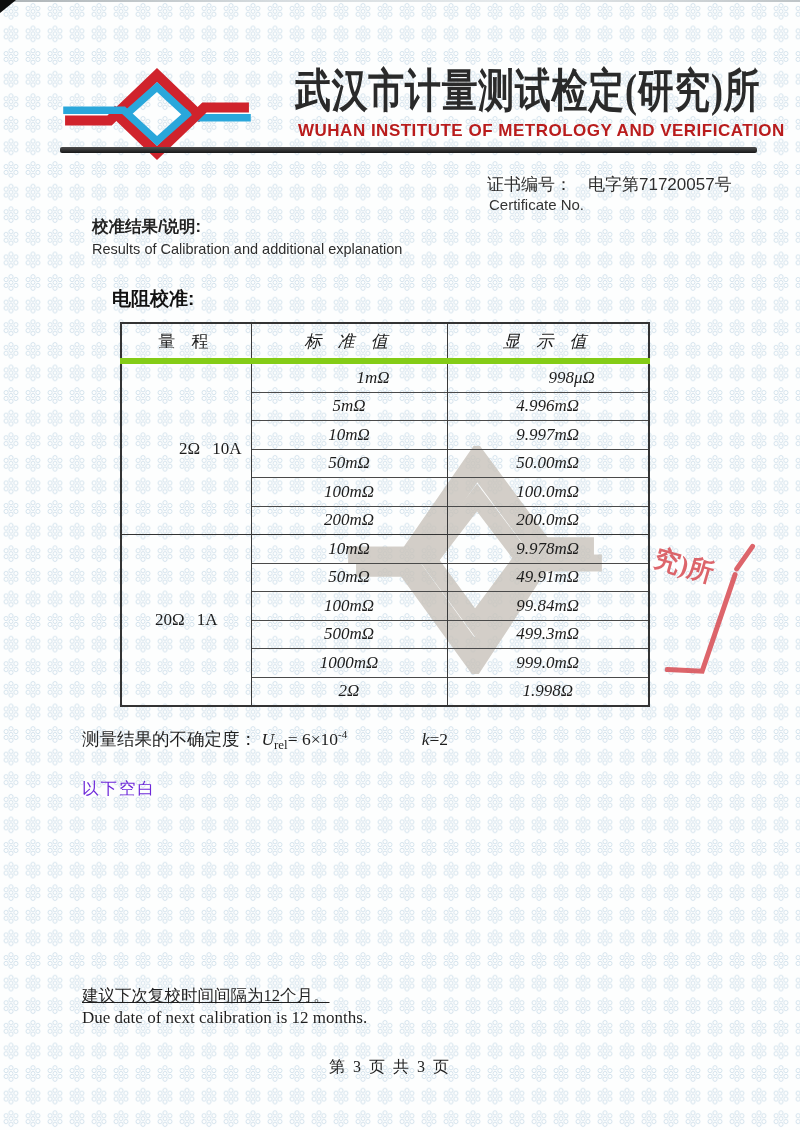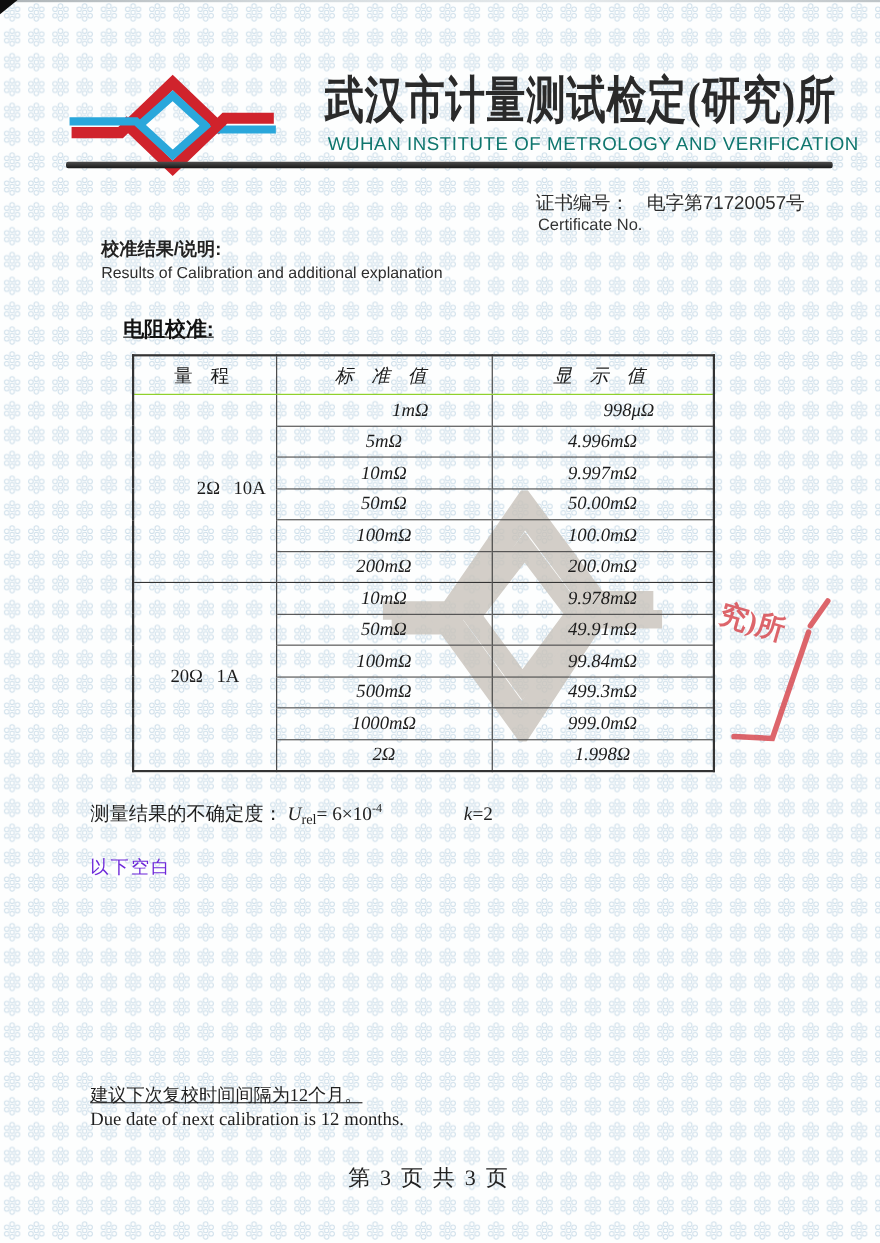--- a/index.html
+++ b/index.html
@@ -14,62 +14,62 @@
     background:linear-gradient(to right,#6b767c,#b7c1c7 35%,#d2d9dd 65%,#8b959b);
     opacity:.55;z-index:6;}
   .corner-wedge{left:0;top:0;width:0;height:0;
     border-top:13px solid #0e0e0e;border-right:16px solid transparent;z-index:7;}
   
   .bg-pattern{left:0;top:0;z-index:0;}
   
   .logo{left:58px;top:62px;z-index:2;}
   .cn-title{left:295px;top:60px;font-size:46px;font-weight:bold;color:#2a2a2a;
     white-space:nowrap;letter-spacing:1px;transform:scaleX(.78);transform-origin:left top;z-index:2;}
-  .en-subtitle{left:298px;top:121px;font-size:17px;color:#0f766e;letter-spacing:.5px;
-    font-family:"Liberation Sans","DejaVu Sans",sans-serif;white-space:nowrap;z-index:2;}
+  .en-subtitle{left:298px;top:121px;font-size:17px;color:#b91c1c;letter-spacing:.5px;
+    font-family:"Liberation Sans","DejaVu Sans",sans-serif;white-space:nowrap;z-index:2;font-weight:bold;}
   .header-bar{left:60px;top:147px;width:697px;height:6px;
     background:linear-gradient(#4e4e4e,#181818);border-radius:2px;z-index:2;}
   
   .cert-line{left:487px;top:173px;font-size:17px;color:#2d2d2d;display:flex;gap:16px;
     font-family:"Liberation Sans","DejaVu Sans",sans-serif;z-index:2;text-align:center;}
   .cert-en{left:489px;top:196px;font-size:15px;color:#333;
     font-family:"Liberation Sans","DejaVu Sans",sans-serif;z-index:2;text-align:center;}
   
   .results-cn{left:92px;top:216px;font-size:16.5px;font-weight:bold;color:#222;
     font-family:"Liberation Sans","DejaVu Sans",sans-serif;z-index:2;}
   .results-en{left:92px;top:241px;font-size:14.5px;color:#2d2d2d;
     font-family:"Liberation Sans","DejaVu Sans",sans-serif;z-index:2;}
   .sec-title{left:112px;top:286px;font-size:19px;font-weight:bold;color:#121212;
-    font-family:"Liberation Sans","DejaVu Sans",sans-serif;z-index:2;text-decoration:underline;}
+    font-family:"Liberation Sans","DejaVu Sans",sans-serif;z-index:2;}
   
   .watermark{left:336px;top:446px;z-index:1;opacity:.8;}
   
   table.cal{position:absolute;left:120px;top:322px;width:528px;border-collapse:collapse;
     table-layout:fixed;z-index:2;font-size:17px;color:#1c1c1c;background:transparent;}
   table.cal th,table.cal td{text-align:center;vertical-align:middle;padding:0;font-weight:normal;}
   table.cal{border:2px solid #333;}
-  table.cal th{height:34px;letter-spacing:6px;border-bottom:1px solid #84cc16;margin-top:36px;}
+  table.cal th{height:34px;letter-spacing:6px;border-bottom:6px solid #84cc16;margin-top:36px;}
   table.cal td{height:27.5px;}
   .v1{border-left:1.5px solid #3a3a3a;font-style:italic;}
   td.std,td.disp{border-top:1px solid #4a4a4a;}
   tr.group-start td{border-top:1.8px solid #333;}
   tr.first-data td{border-top:none;padding-left:48px;}
   td.range{word-spacing:8px;}
   
   .stamp{left:652px;top:538px;z-index:4;}
   
   .uncert{left:82px;top:727px;font-size:17.5px;color:#1f1f1f;z-index:2;white-space:nowrap;}
   .uncert i{font-family:"Liberation Serif",serif;}
   .uncert .sub{font-size:13px;vertical-align:-4px;}
   .uncert .sup{font-size:11px;vertical-align:7px;}
   .uncert .kpart{margin-left:30px;padding-left:40px;}
   .blank-note{left:82px;top:778px;font-size:16.5px;letter-spacing:2px;color:#6d28d9;z-index:2;}
   .recal-cn{left:82px;top:985px;font-size:16.5px;color:#1f1f1f;z-index:2;text-decoration:underline;}
   .recal-en{left:82px;top:1008px;font-size:17px;color:#1f1f1f;z-index:2;}
-  .footer{left:0;top:1057px;width:780px;text-align:center;font-size:20px;
+  .footer{left:0;top:1057px;width:780px;text-align:center;font-size:16px;
     letter-spacing:2px;color:#222;z-index:2;}
 </style>
 </head>
 <body>
 
 <svg class="abs bg-pattern" width="800" height="1130">
   <defs>
     <pattern id="ros" width="22" height="22.6" patternUnits="userSpaceOnUse">
       <g fill="none" stroke="#a9c6da" stroke-width="0.9" opacity="0.55">
         <circle cx="11" cy="11.3" r="2"></circle>

